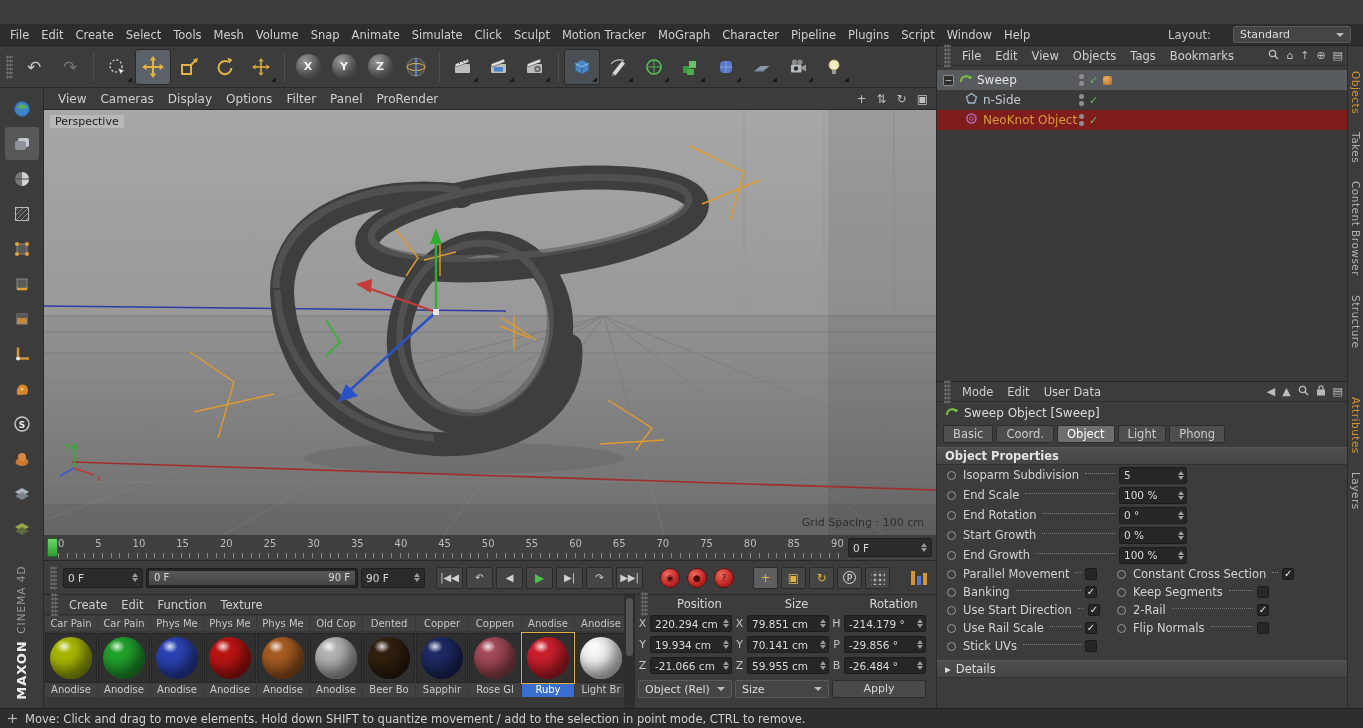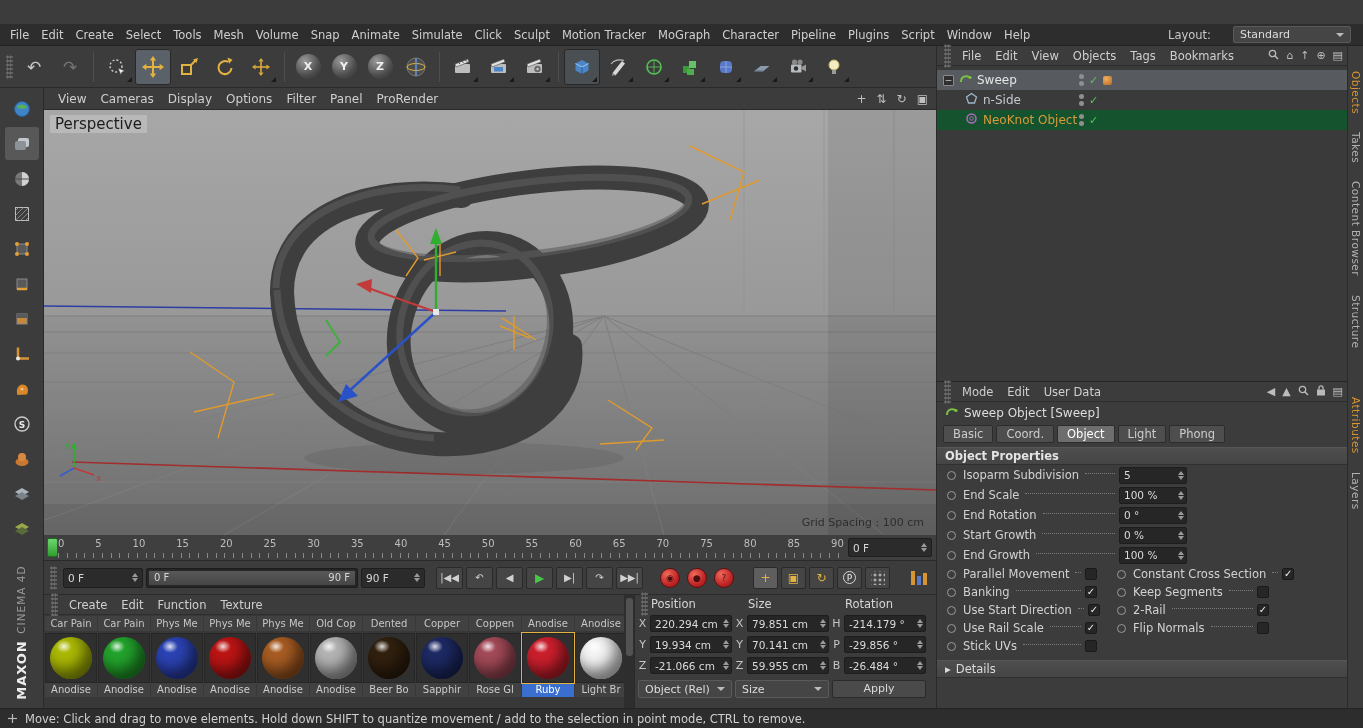--- a/index.html
+++ b/index.html
@@ -33,21 +33,21 @@
 .lbtn.active{background:#585858}
 .brand{margin-top:auto;margin-bottom:8px;writing-mode:vertical-rl;transform:rotate(180deg);line-height:1;display:flex;align-items:center}
 .brand .b1{font-weight:bold;color:#ececec;font-size:13px;letter-spacing:1px}
 .brand .b2{color:#9a9a9a;font-size:10.5px;letter-spacing:1px;margin-top:6px}
 
 .vp{position:absolute;left:44px;top:88px;width:892px;height:447px}
 .vp-menu{height:22px;background:#3c3c3c;display:flex;align-items:center;padding:0 8px;border-bottom:1px solid #2a2a2a;gap:2px}
 .vp-menu .mi{font-size:12px}
 .vp-icons{margin-left:auto;display:flex;gap:10px;color:#c0c0c0;font-size:12px;align-items:center}
 .vp-canvas{position:relative;width:892px;height:425px;background:#969696;overflow:hidden}
-.vp-chip{position:absolute;left:6px;top:5px;background:rgba(188,188,188,.88);color:#1c1c1c;font-size:15px;padding:0 5px;border-radius:1px}
+.vp-chip{position:absolute;left:6px;top:5px;background:rgba(188,188,188,.88);color:#1c1c1c;font-size:11px;padding:0 5px;border-radius:1px}
 .vp-grid-label{position:absolute;right:12px;bottom:6px;color:#2e2e2e;font-size:11px}
 
 .ruler{position:absolute;left:44px;top:535px;width:892px;height:26px;background:#3f3f3f;border-bottom:1px solid #2a2a2a}
 .ruler .ticks{position:absolute;left:14px;right:92px;top:3px;display:flex;justify-content:space-between;font-size:10px;color:#bdbdbd}
 .ruler .minor{position:absolute;left:14px;right:92px;bottom:2px;height:5px;background:repeating-linear-gradient(90deg,#8a8a8a 0 1px,transparent 1px 8.76px)}
 .playhead{position:absolute;left:3px;top:3px;width:11px;height:19px;background:linear-gradient(#6fd66f,#2f9e2f);border:1px solid #1d6e1d;border-radius:2px;z-index:2}
 .framebox{position:absolute;right:4px;top:3px;width:84px;height:19px;background:#2b2b2b;border:1px solid #1e1e1e;border-radius:2px;display:flex;align-items:center;padding:0 4px;font-size:10.5px;color:#d8d8d8}
 
 .transport{position:absolute;left:44px;top:561px;width:892px;height:34px;background:#3c3c3c;display:flex;align-items:center;padding:0 3px;border-bottom:1px solid #2a2a2a;gap:3px}
 .spinfield{width:80px;height:20px;background:#2b2b2b;border:1px solid #1e1e1e;border-radius:2px;display:flex;align-items:center;padding:0 4px;font-size:10.5px;color:#d8d8d8;flex:none}
@@ -79,34 +79,34 @@
 .mat-thumb.sel{outline:1px solid #e3b341}
 .mat-sphere{width:42px;height:42px;border-radius:50%;position:relative;box-shadow:inset -7px -9px 14px rgba(0,0,0,.55)}
 .mat-sphere::after{content:"";position:absolute;left:15%;top:8%;width:38%;height:30%;border-radius:50%;background:radial-gradient(rgba(255,255,255,.85),rgba(255,255,255,0) 70%)}
 .mat-label{height:14px;background:#414141;font-size:10px;text-align:center;line-height:14px;color:#cccccc;overflow:hidden;white-space:nowrap}
 .mat-label.sel{background:#3a6fd0;color:#fff}
 .matscroll{position:absolute;left:624px;top:595px;width:10px;height:113px;background:#2e2e2e}
 .matscroll i{display:block;margin:3px 1.5px;height:58px;background:#525252;border-radius:3px}
 
 .coord{position:absolute;left:634px;top:595px;width:302px;height:113px;background:#3c3c3c;border-left:1px solid #2a2a2a;padding:0 3px}
 .coord-header{height:18px;display:flex;align-items:center;font-size:11.5px;color:#d6d6d6}
-.coord-header .h{width:97px;flex:none}
+.coord-header .h{width:97px;text-align:center;flex:none}
 .coord-row{display:flex;align-items:center;height:21px}
 .cgroup{width:97px;display:flex;align-items:center;gap:3px;padding-right:3px;flex:none}
 .clabel{width:9px;font-size:11px;color:#c6c6c6;text-align:center;flex:none}
 .field{flex:1;height:17px;background:#262626;border:1px solid #1d1d1d;border-radius:2px;display:flex;align-items:center;padding:0 2px 0 4px;font-size:10.5px;color:#dadada;white-space:nowrap;overflow:hidden}
 .coord-bottom{display:flex;gap:3px;margin-top:4px;align-items:center}
 .coord-bottom .combo{min-width:0;width:94px;height:18px;flex:none}
 .applybtn{width:94px;height:18px;background:#4a4a4a;border:1px solid #2a2a2a;border-radius:2px;text-align:center;font-size:11px;line-height:16px;color:#d8d8d8;flex:none}
 
 .objmgr{position:absolute;left:936px;top:46px;width:411px;height:336px;background:#3a3a3a;border-left:1px solid #2a2a2a;border-bottom:1px solid #252525}
 .otree{position:relative;padding-top:4px}
 .orow{height:20px;display:flex;align-items:center;gap:5px;padding-left:6px;position:relative}
 .orow.selected{background:#575b60}
-.orow.hl{background:#14532d}
+.orow.hl{background:#7f1d1d}
 .oname{font-size:12px;color:#e6e6e6;white-space:nowrap}
 .oname.dim{color:#c4cad0}
 .oname.orange{color:#d79a3c}
 .orow.child{padding-left:28px}
 .otoggles{position:absolute;left:142px;display:flex;align-items:center;gap:5px}
 .vdots{display:flex;flex-direction:column;gap:2px}
 .vdots i{width:5px;height:5px;border-radius:50%;background:#8f8f8f}
 .ocheck{color:#58c858;font-size:11px;font-weight:bold}
 .otag{width:9px;height:9px;border-radius:2px;background:radial-gradient(circle at 35% 30%,#f0b060,#b86a20)}
 .expander{width:11px;height:11px;border:1px solid #8a8a8a;background:#2f2f2f;color:#cfcfcf;font-size:9px;line-height:9px;text-align:center;border-radius:1px;flex:none}

